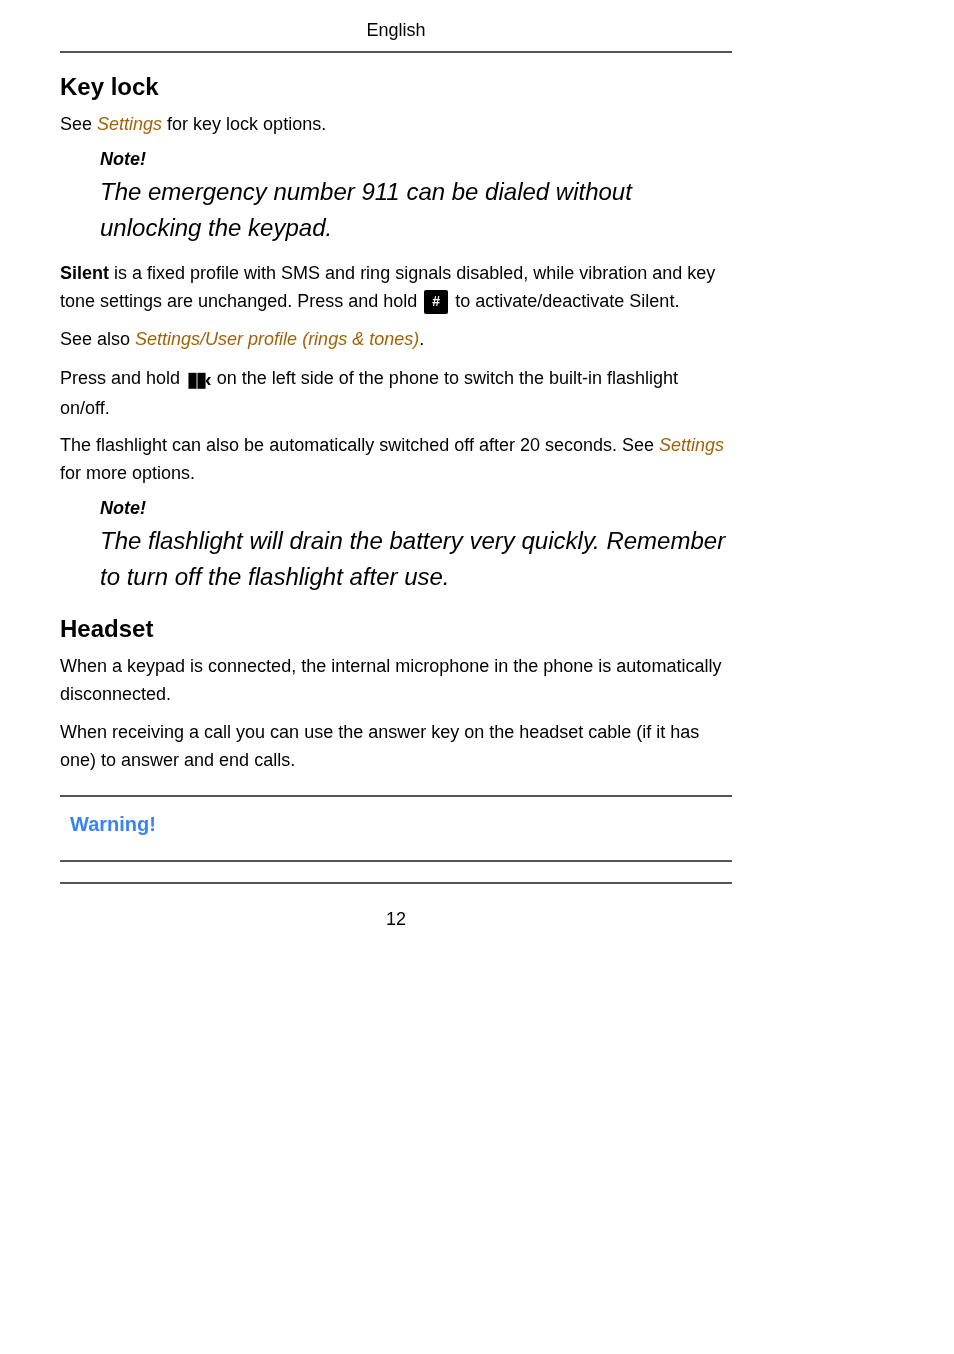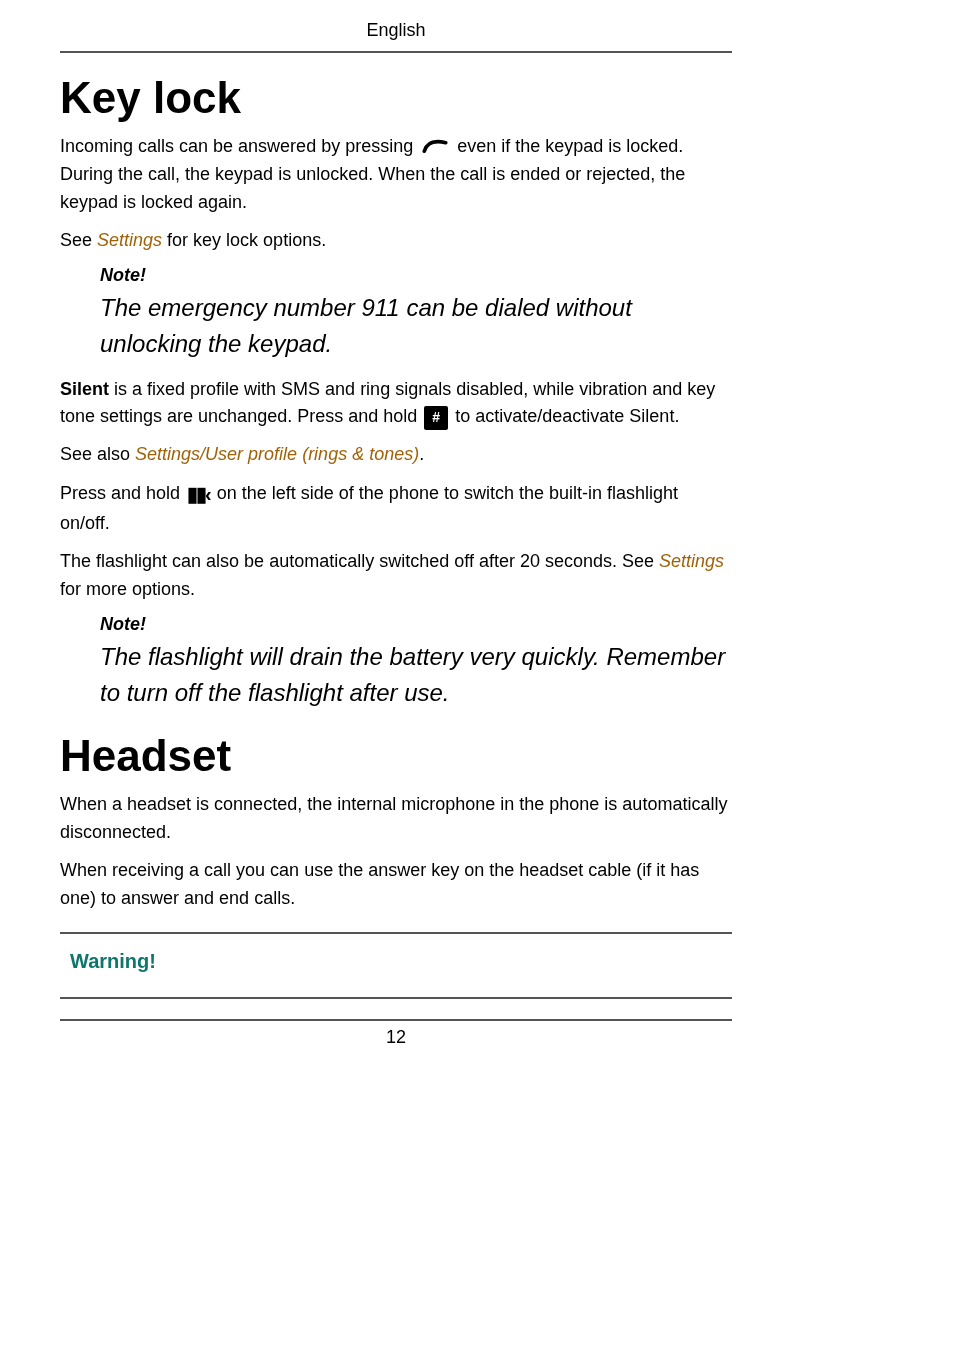--- a/index.html
+++ b/index.html
@@ -28,21 +28,21 @@
     .header {
       text-align: center;
       font-size: 18px;
       color: #000;
       padding-bottom: 10px;
       border-bottom: 2px solid #555;
       margin-bottom: 20px;
     }
 
     h2 {
-      font-size: 44px;
+      font-size: 24px;
       font-weight: bold;
       margin-bottom: 10px;
       margin-top: 20px;
     }
 
     p {
       font-size: 18px;
       line-height: 1.55;
       margin-bottom: 10px;
     }
@@ -141,58 +141,51 @@
     .warning-box {
       border-top: 2px solid #555;
       border-bottom: 2px solid #555;
       padding: 16px 10px;
       margin-top: 20px;
     }
 
     .warning-title {
       font-size: 20px;
       font-weight: bold;
-      color: #0f766e;
+      color: #3b82f6;
       margin-bottom: 8px;
     }
 
     .warning-text {
       font-size: 19px;
       font-weight: bold;
       line-height: 1.5;
     }
 
     .page-number {
       text-align: center;
       margin-top: 20px;
       font-size: 18px;
       border-top: 2px solid #555;
-      padding-top: 6px;
+      padding-top: 25px;
     }
   </style>
 </head>
 <body>
 
 <div class="page">
 
   <div class="header">
     <span>English</span>
   </div>
 
   <section>
     <h2>Key lock</h2>
 
 
-    <p>
-      Incoming calls can be answered by pressing
-      <svg class="icon-call" viewBox="0 0 40 28" xmlns="http://www.w3.org/2000/svg">
-        <path d="M5 20 Q10 2 35 8" stroke="#000" stroke-width="5" fill="none" stroke-linecap="round"></path>
-      </svg>
-      even if the keypad is locked. During the call, the keypad is unlocked. When the call is ended or rejected, the keypad is locked again.
-    </p>
 
     <p>
       <span>See </span><a class="link" href="#">Settings</a><span> for key lock options.</span>
     </p>
 
     <div class="note-block">
       <div class="note-title">Note!</div>
       <div class="note-text">The emergency number 911 can be dialed without unlocking the keypad.</div>
     </div>
   </section>
@@ -220,21 +213,21 @@
 
     <div class="note-block">
       <div class="note-title">Note!</div>
       <div class="note-text">The flashlight will drain the battery very quickly. Remember to turn off the flashlight after use.</div>
     </div>
   </section>
 
   <section>
     <h2>Headset</h2>
 
-    <p>When a headset is connected, the internal microphone in the phone is automatically disconnected.</p>
+    <p>When a keypad is connected, the internal microphone in the phone is automatically disconnected.</p>
     <p>When receiving a call you can use the answer key on the headset cable (if it has one) to answer and end calls.</p>
   </section>
 
   <div class="warning-box">
     <div class="warning-title">Warning!</div>
   </div>
 
   <div class="page-number">12</div>
 
 </div>

